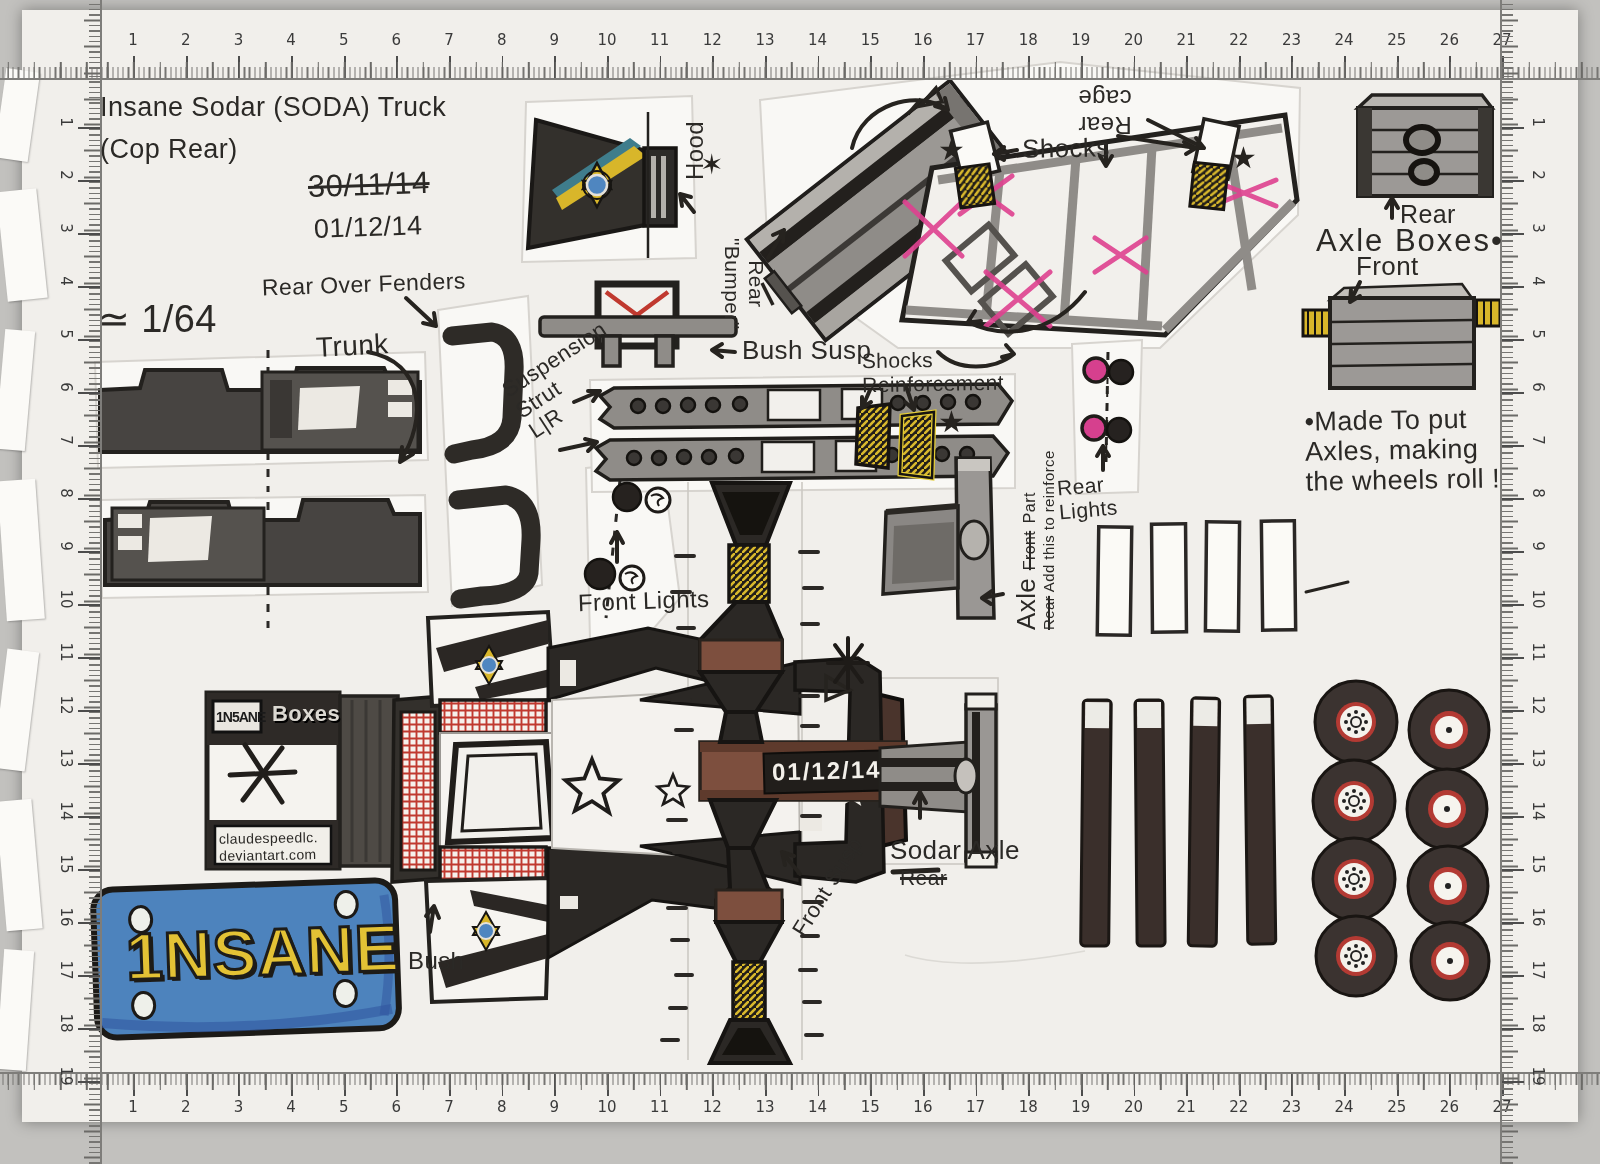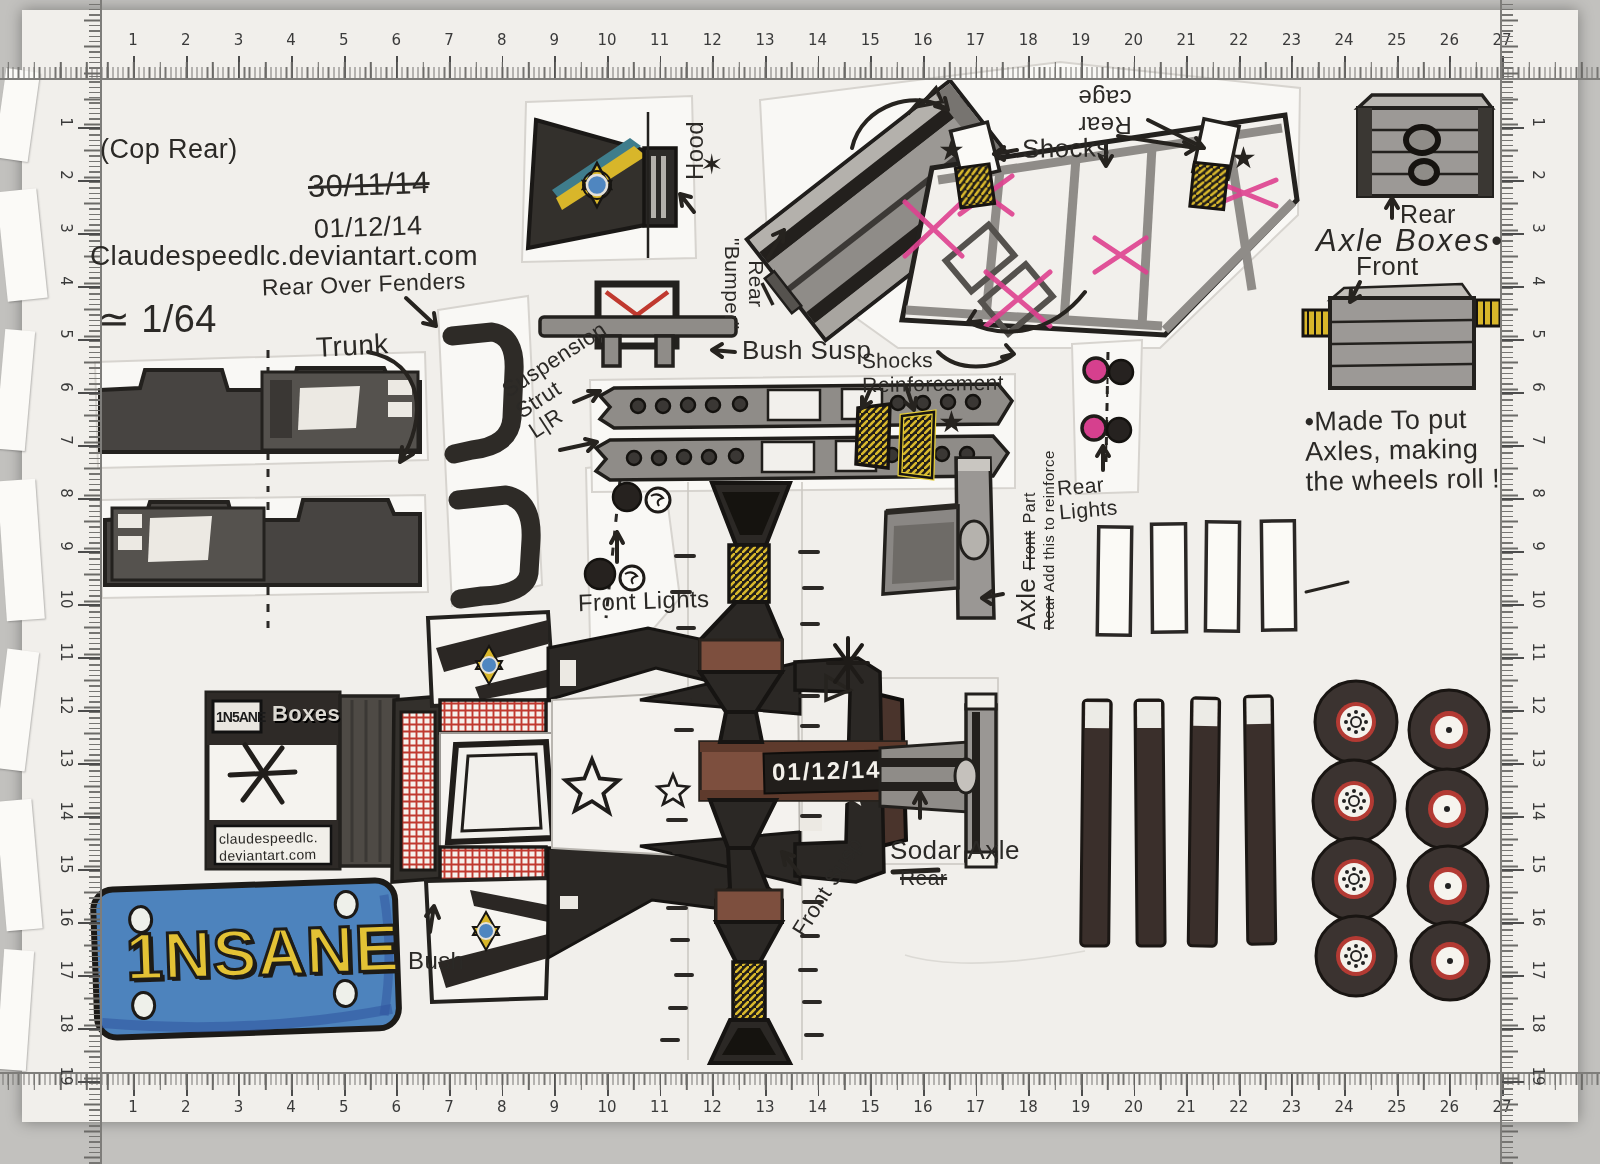--- a/index.html
+++ b/index.html
@@ -766,24 +766,24 @@
       <span class="rnum" style="top: 908px;">16</span>
       <i class="rtick" style="top: 922px;"></i>
       <span class="rnum" style="top: 961px;">17</span>
       <i class="rtick" style="top: 975px;"></i>
       <span class="rnum" style="top: 1014px;">18</span>
       <i class="rtick" style="top: 1028px;"></i>
       <span class="rnum" style="top: 1067px;">19</span>
       <i class="rtick" style="top: 1081px;"></i>
     </div>
 
+  <div class="lbl" style="left:100px;top:92px;font-size:27px;">Insane Sodar (SODA) Truck</div>
   <div class="lbl" style="left:100px;top:134px;font-size:27px;">(Cop Rear)</div>
   <div class="lbl struck" style="left:308px;top:168px;font-size:31px;transform:rotate(-2deg);">30/11/14</div>
   <div class="lbl" style="left:314px;top:212px;font-size:27px;transform:rotate(-2deg);">01/12/14</div>
-  <div class="lbl" style="left:90px;top:240px;font-size:28px;">Claudespeedlc.deviantart.com</div>
   <div class="lbl" style="left:262px;top:272px;font-size:23px;transform:rotate(-2deg);">Rear Over Fenders</div>
   <div class="lbl" style="left:98px;top:298px;font-size:38px;">≃ 1/64</div>
   <div class="lbl" style="left:316px;top:330px;font-size:28px;transform:rotate(-3deg);">Trunk</div>
   <div class="lbl" style="left:682px;top:180px;font-size:24px;transform:rotate(-90deg);transform-origin:left top;">Hood</div>
   <div class="lbl" style="left:768px;top:238px;font-size:21px;transform:rotate(90deg);transform-origin:left top;text-align:center;">
     <div>Rear</div>
     <div>"Bumper"</div>
   </div>
   <div class="lbl" style="left:742px;top:336px;font-size:26px;">Bush Susp</div>
   <div class="lbl" style="left:498px;top:382px;font-size:22px;transform:rotate(-33deg);transform-origin:left top;">
@@ -810,21 +810,21 @@
       <span>Axle</span>
       <span class="struck2" style="font-size:16px;">Front</span>
       <span style="font-size:16px;">Part</span>
     </div>
     <div style="font-size:15px;">
       <span class="struck2">Rear</span>
       <span>Add this to reinforce</span>
     </div>
   </div>
   <div class="lbl" style="left:1400px;top:200px;font-size:25px;">Rear</div>
-  <div class="lbl" style="left:1316px;top:224px;font-size:31px;letter-spacing:2px;font-style:italic;">Axle Boxes•</div>
+  <div class="lbl" style="left:1316px;top:224px;font-size:31px;letter-spacing:2px;">Axle Boxes•</div>
   <div class="lbl" style="left:1356px;top:252px;font-size:26px;">Front</div>
   <div class="lbl" style="left:1305px;top:405px;font-size:27px;transform:rotate(-1deg);">
     <div>•Made To put</div>
     <div>Axles, making</div>
     <div>the wheels roll !</div>
   </div>
   <div class="lbl" style="left:772px;top:758px;font-size:24px;font-weight:bold;color:#f3f0ea;transform:rotate(-1.5deg);letter-spacing:2px;">01/12/14</div>
   <div class="lbl" style="left:890px;top:836px;font-size:26px;">Sodar Axle</div>
   <div class="lbl struck" style="left:900px;top:866px;font-size:21px;">Rear</div>
   <div class="lbl" style="left:788px;top:928px;font-size:22px;transform:rotate(-58deg);transform-origin:left top;">Front Susp</div>

